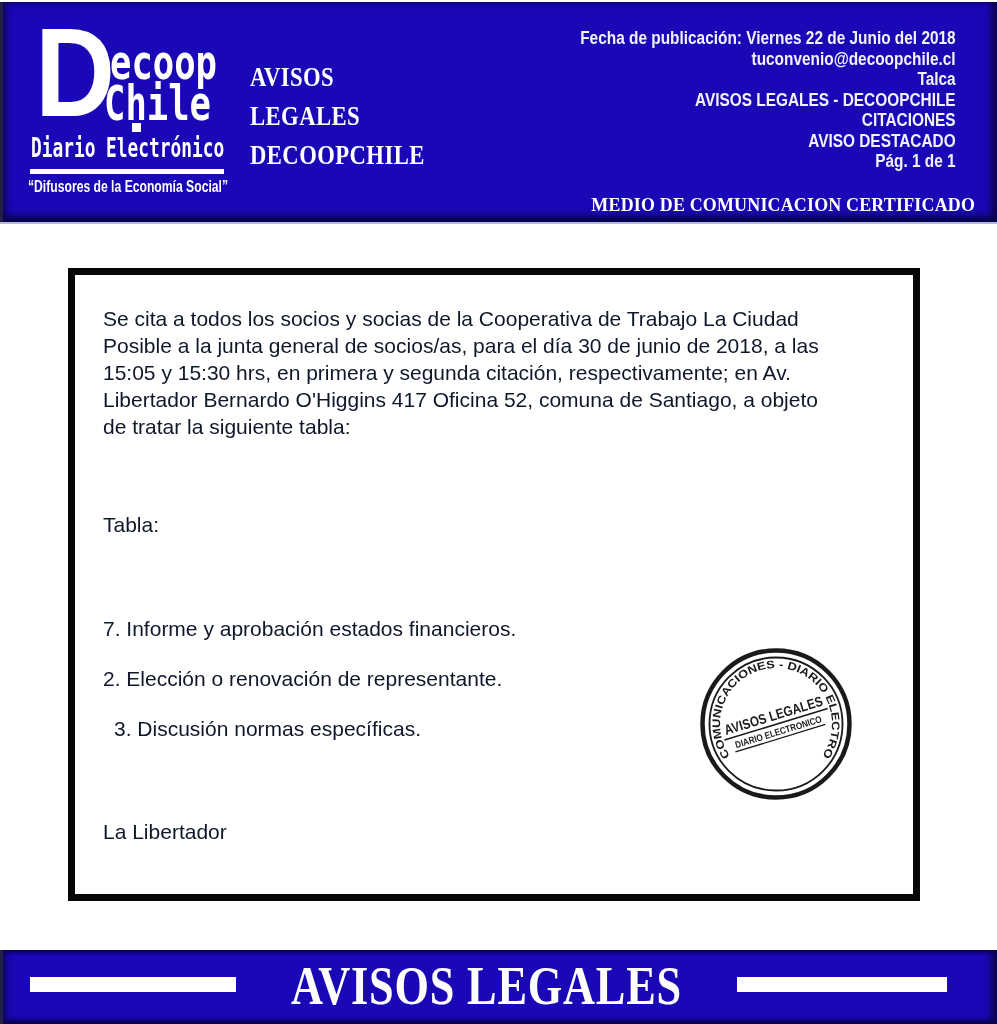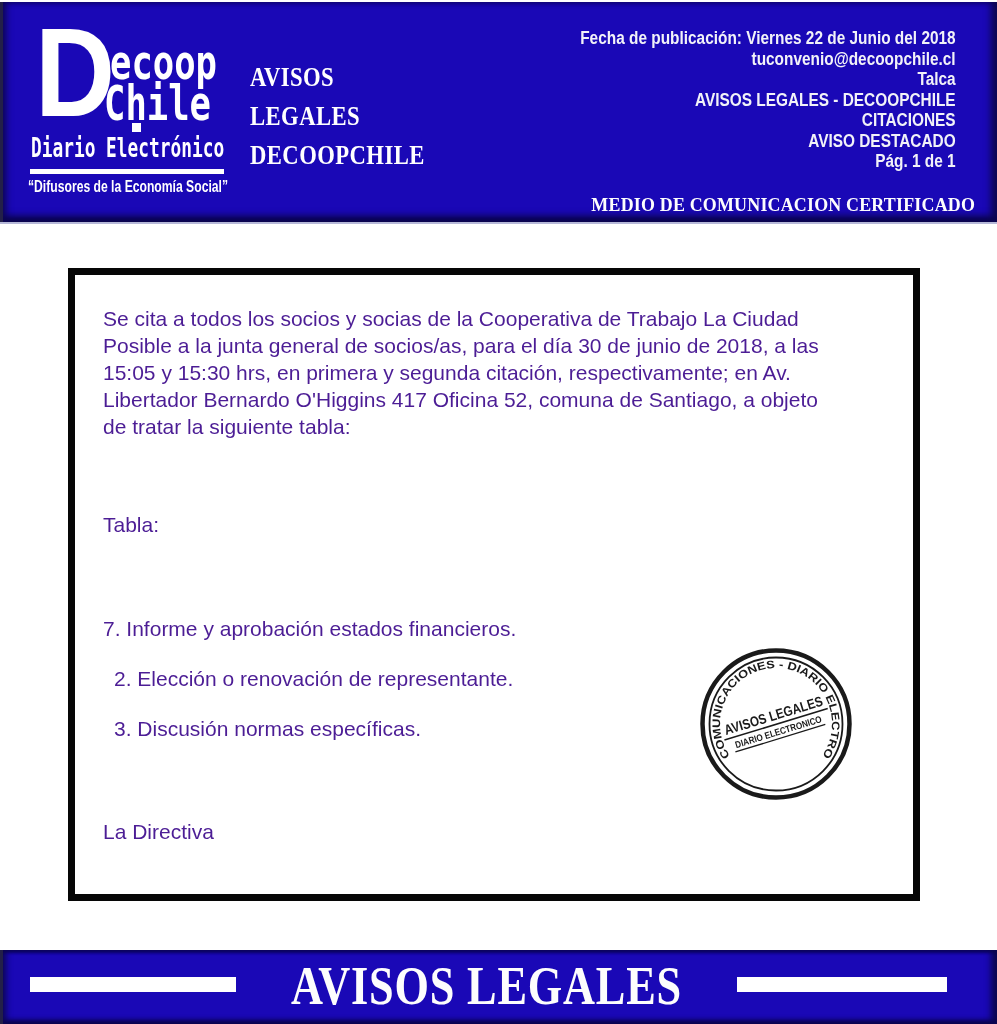--- a/index.html
+++ b/index.html
@@ -49,26 +49,26 @@
   .meta span{display:block;}
 
   .certified{position:absolute;right:22px;top:192px;color:#fdfdfd;
              font-family:"Liberation Serif",serif;font-weight:700;font-size:19.5px;
              letter-spacing:.2px;transform:scaleX(.92);transform-origin:100% 0;
              white-space:nowrap;}
 
   
   .notice-box{position:absolute;left:68px;top:268px;width:852px;height:633px;
               border:7px solid #060606;background:#fff;box-sizing:border-box;
-              color:#4c1d95;font-size:21px;}
+              color:#0f172a;font-size:21px;}
   .notice-box .line{display:block;line-height:27px;}
   .para{position:absolute;left:28px;top:30px;width:800px;}
   .tabla{position:absolute;left:28px;top:238px;}
   .item1{position:absolute;left:28px;top:340px;}
-  .item2{position:absolute;left:39px;top:390px;}
+  .item2{position:absolute;left:28px;top:390px;}
   .item3{position:absolute;left:28px;top:440px;margin-left:11px;}
   .signature{position:absolute;left:28px;top:545px;}
 
   
   .stamp{position:absolute;left:621px;top:369px;width:160px;height:160px;}
 
   
   .footer{position:absolute;left:0;top:950px;width:997px;height:74px;background:#1a08b6;
           box-shadow:
             inset 3px 0 0 #232048,
@@ -127,21 +127,21 @@
     <span class="line">Libertador Bernardo O'Higgins 417 Oficina 52, comuna de Santiago, a objeto</span>
     <span class="line">de tratar la siguiente tabla:</span>
   </div>
 
   <div class="tabla">Tabla:</div>
 
   <div class="item1 line">7. Informe y aprobación estados financieros.</div>
   <div class="item2 line">2. Elección o renovación de representante.</div>
   <div class="item3 line">3. Discusión normas específicas.</div>
 
-  <div class="signature">La Directiva</div>
+  <div class="signature">La Libertador</div>
 
   <div class="stamp">
     <svg width="160" height="160" viewBox="-80 -80 160 160">
       <circle cx="0" cy="0" r="73.5" fill="none" stroke="#1a1a1a" stroke-width="4.5"></circle>
       <circle cx="0" cy="0" r="66.5" fill="none" stroke="#1a1a1a" stroke-width="1.8"></circle>
       <defs>
         <path id="stamp-arc" d="M -45.9 32.1 A 56 56 0 1 1 45.9 32.1" fill="none"></path>
       </defs>
       <text font-family="Liberation Sans, sans-serif" font-size="11" font-weight="700" fill="#1a1a1a">
         <textPath href="#stamp-arc" startOffset="0" textLength="276" lengthAdjust="spacingAndGlyphs">COMUNICACIONES - DIARIO ELECTRONICO</textPath>

